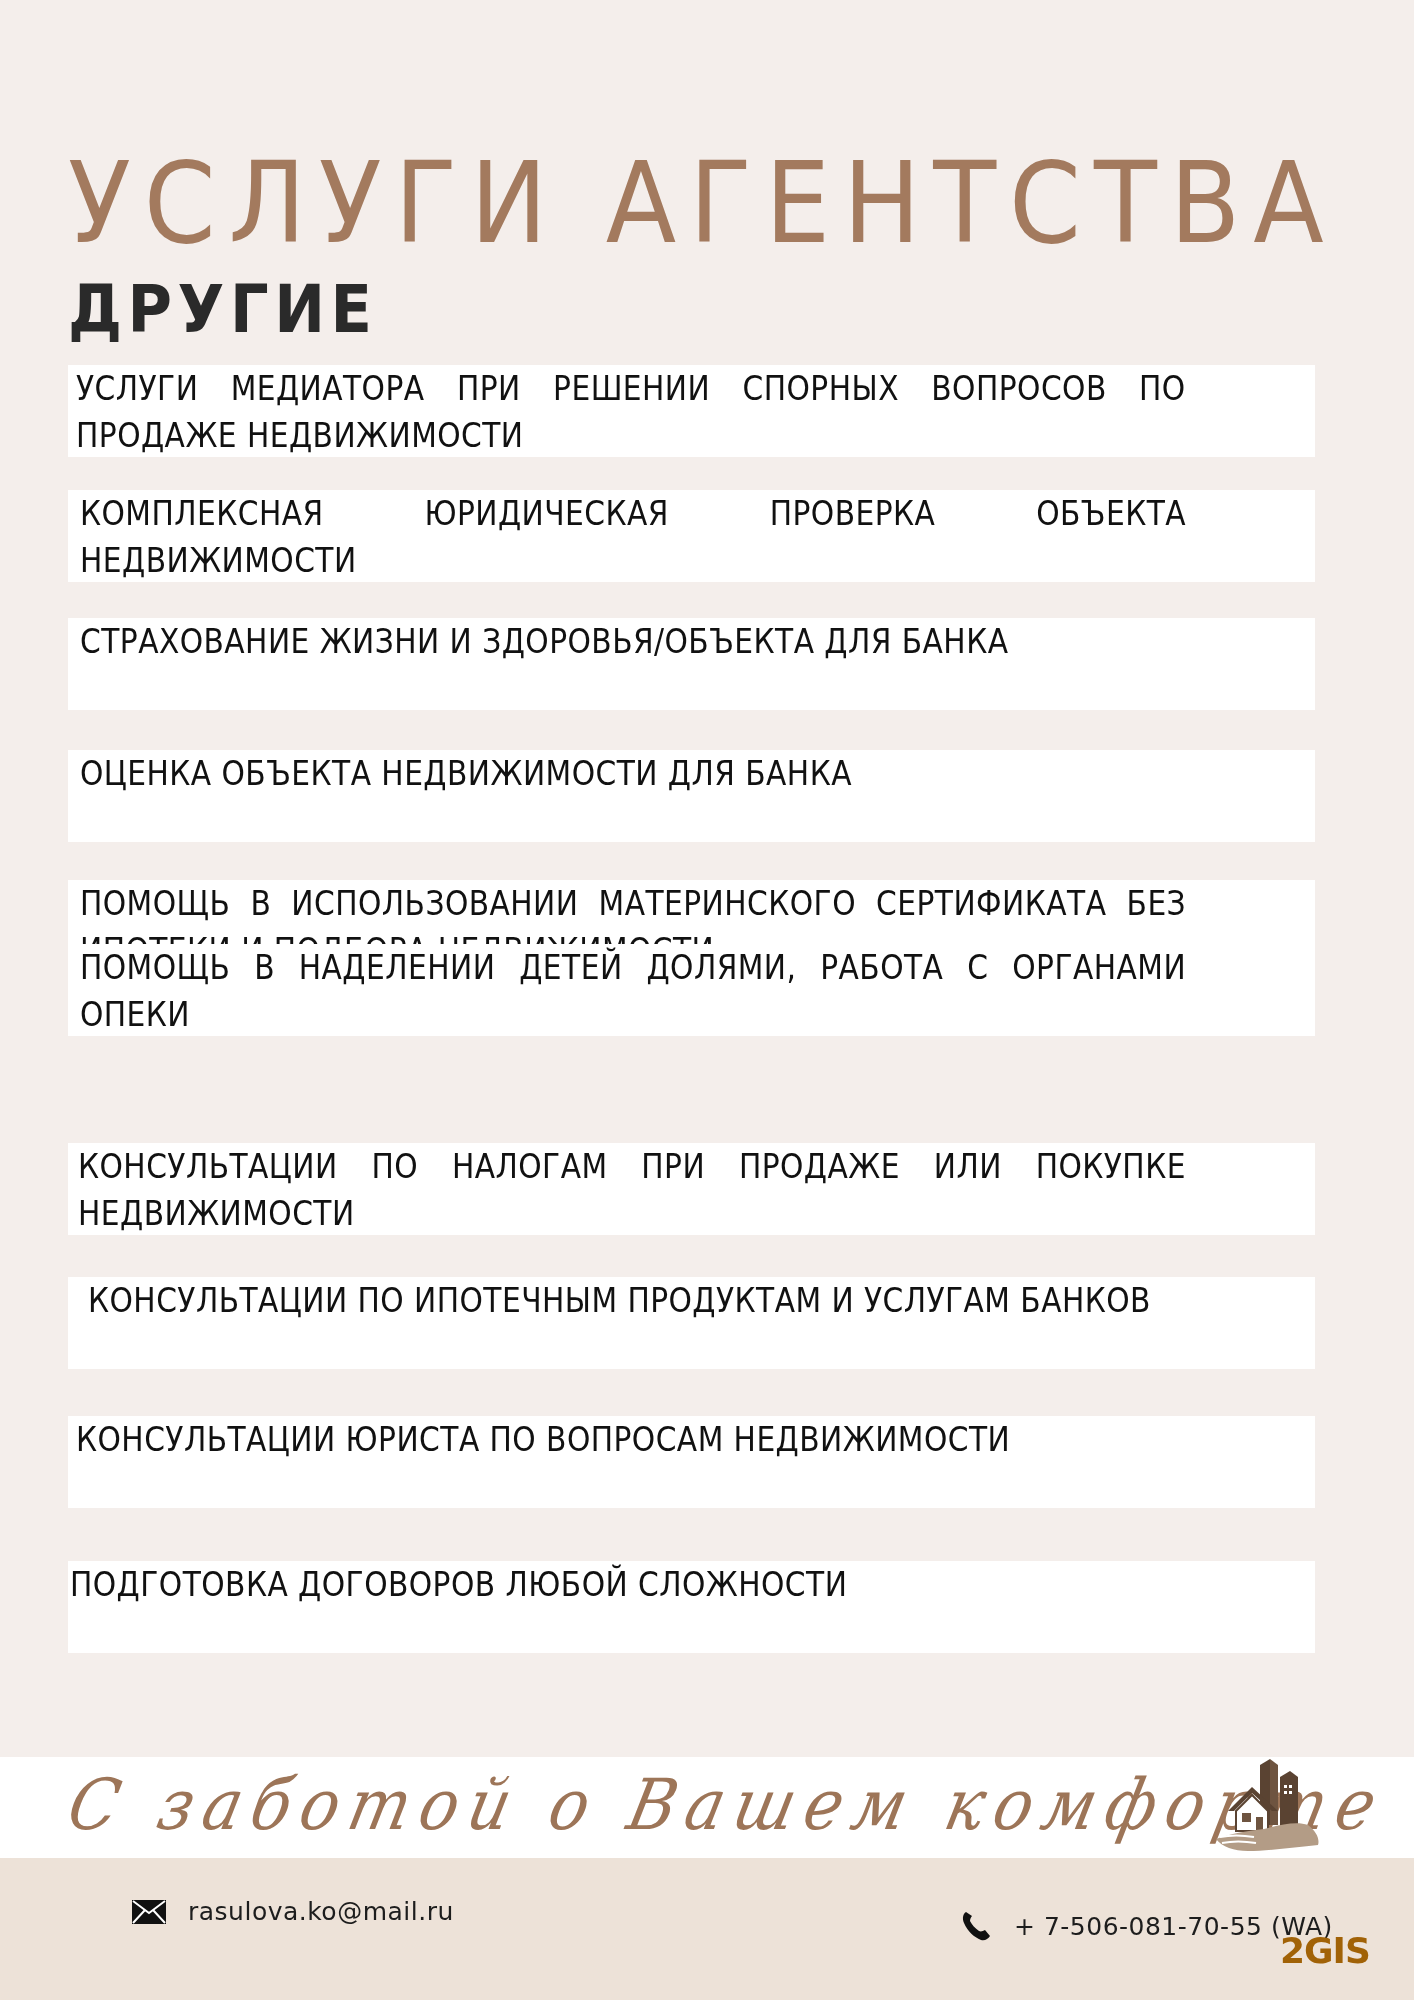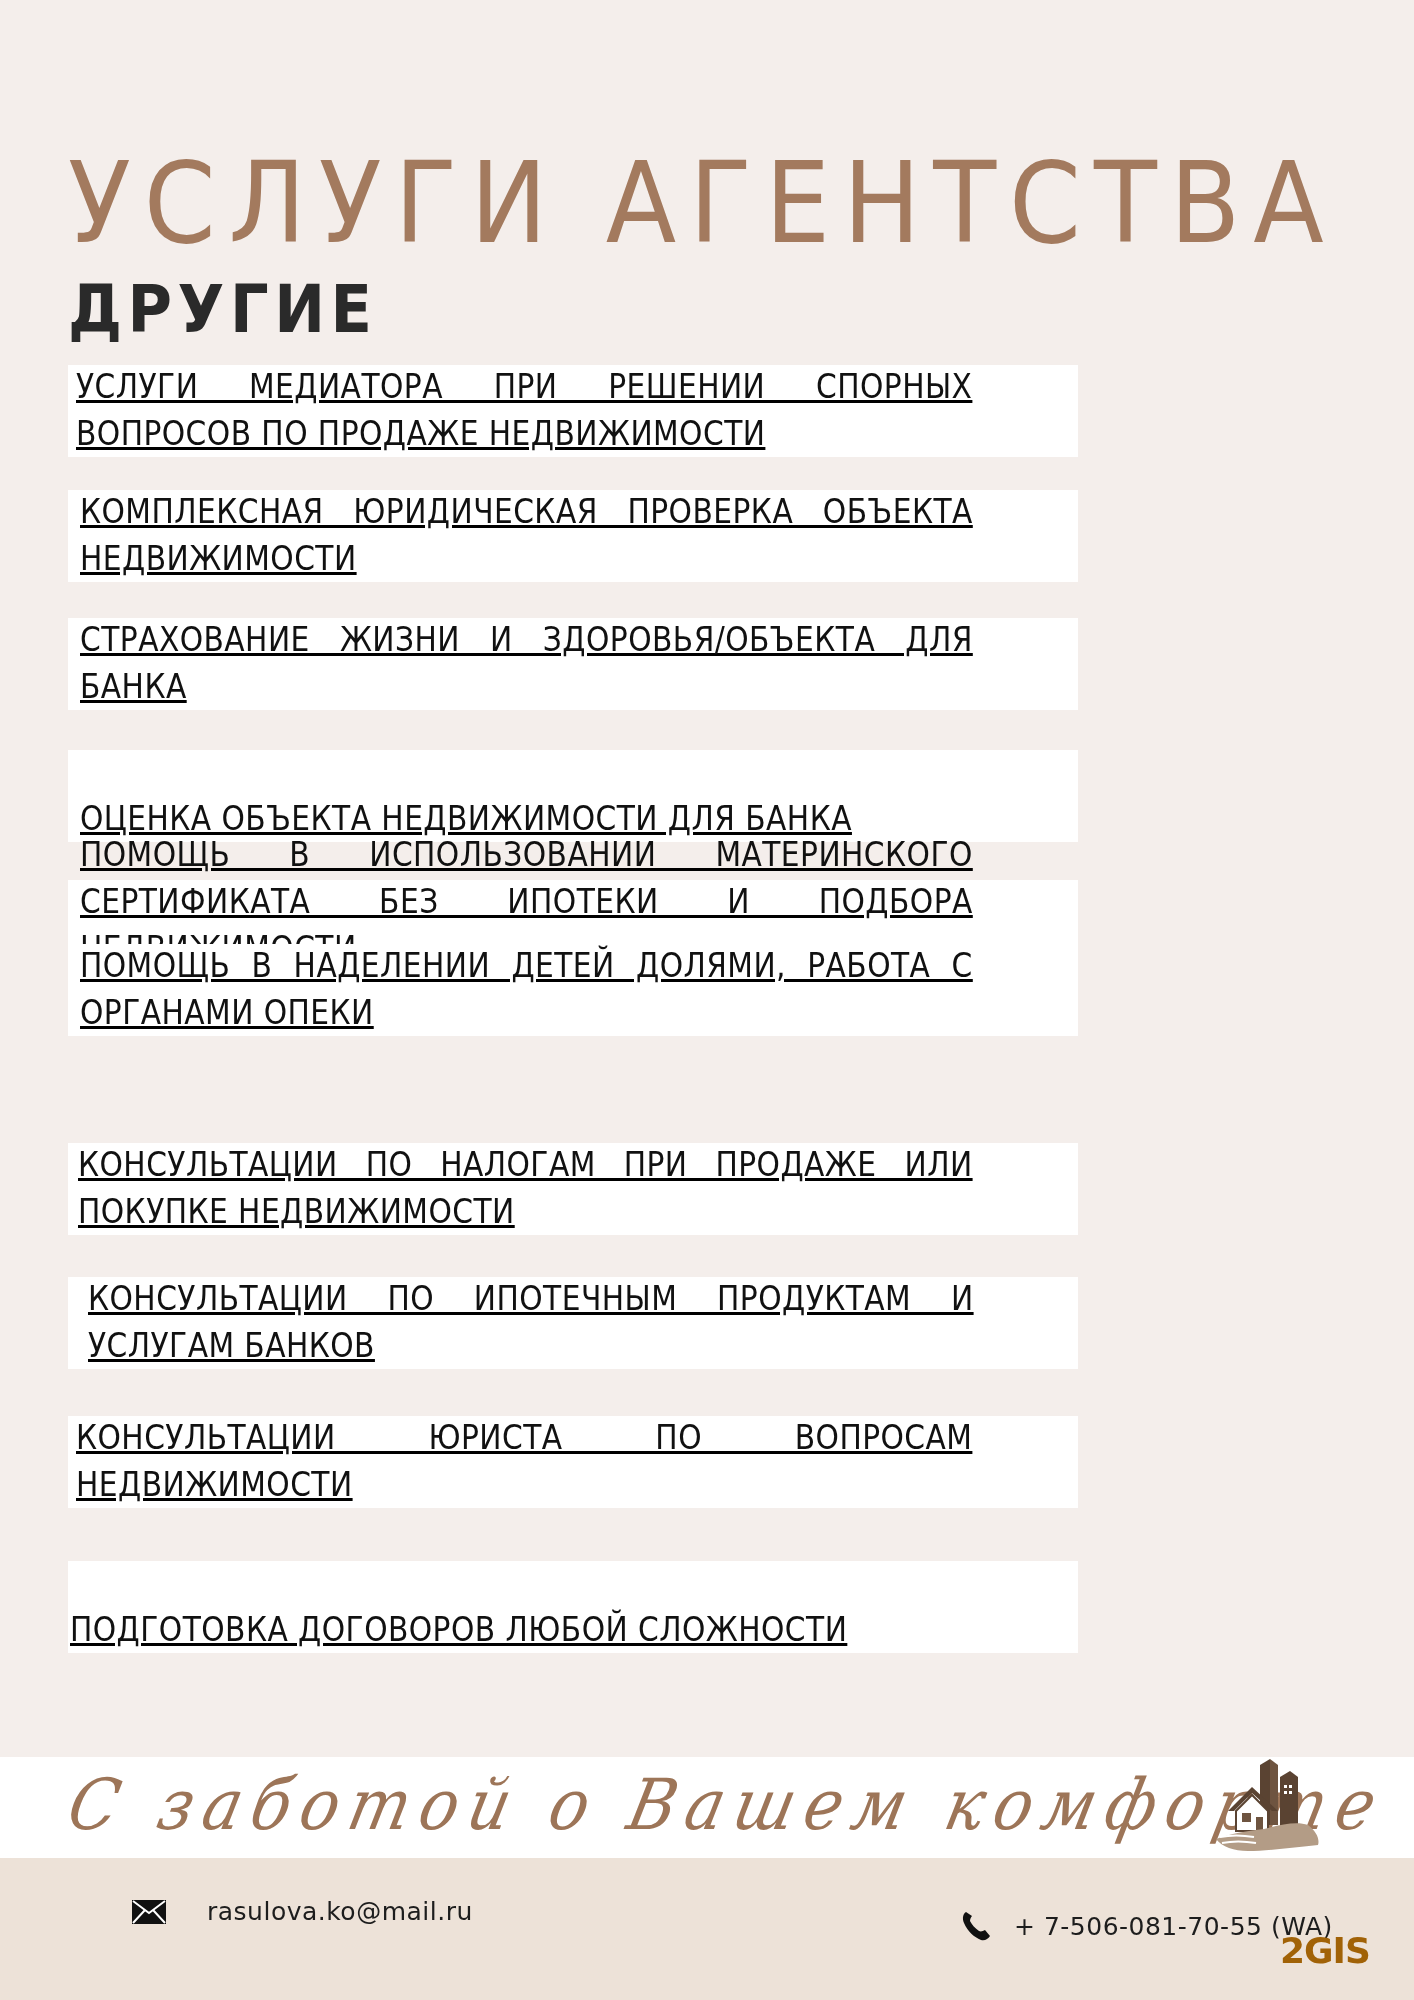--- a/index.html
+++ b/index.html
@@ -14,24 +14,24 @@
     font-weight:normal; line-height:1; white-space:nowrap;
     transform:scaleX(0.92); transform-origin:left top;
   }
   .subtitle {
     position:absolute; left:68px; top:222px;
     font-size:66px; letter-spacing:6px; color:#2a2a2a;
     line-height:1; white-space:nowrap;
     transform:scaleX(0.92); transform-origin:left top;
   }
   .box {
-    position:absolute; left:68px; width:1010px; height:92px;
+    position:absolute; left:68px; width:1247px; height:92px;
     background:#ffffff;
-    display:flex; align-items:flex-end;
-    box-sizing:border-box; padding:0 6px 0 8px;text-decoration:underline;
+    display:flex; align-items:flex-start;
+    box-sizing:border-box; padding:0 6px 0 8px;
   }
   .box span {
     font-size:33px; color:#111; line-height:47px; letter-spacing:0.5px;
     display:block; width:100%;
     text-align:justify; text-align-last:left;
     transform:scaleX(0.9); transform-origin:left center;
     width:111%;
   }
   .band {
     position:absolute; left:0; top:1757px; width:1414px; height:101px;
@@ -45,21 +45,21 @@
   }
   .logo { position:absolute; left:1208px; top:1755px; width:118px; height:100px; }
   .footer {
     position:absolute; left:0; top:1858px; width:1414px; height:142px;
     background:#ede2d8;
   }
   .contact {
     position:absolute; display:flex; align-items:center;
     font-size:25px; color:#1d1d1d; letter-spacing:0.5px; white-space:nowrap;
   }
-  .email { left:132px; top:1897px;gap:19px; }
+  .email { left:132px; top:1897px; }
   .phone { left:960px; top:1910px; }
   .contact .ico { margin-right:22px; display:inline-flex; }
   .watermark {
     position:absolute; left:1280px; top:1930px;
     font-size:36px; font-weight:bold; color:#a16207; letter-spacing:-1px;
   }
 </style>
 </head>
 <body>
 

